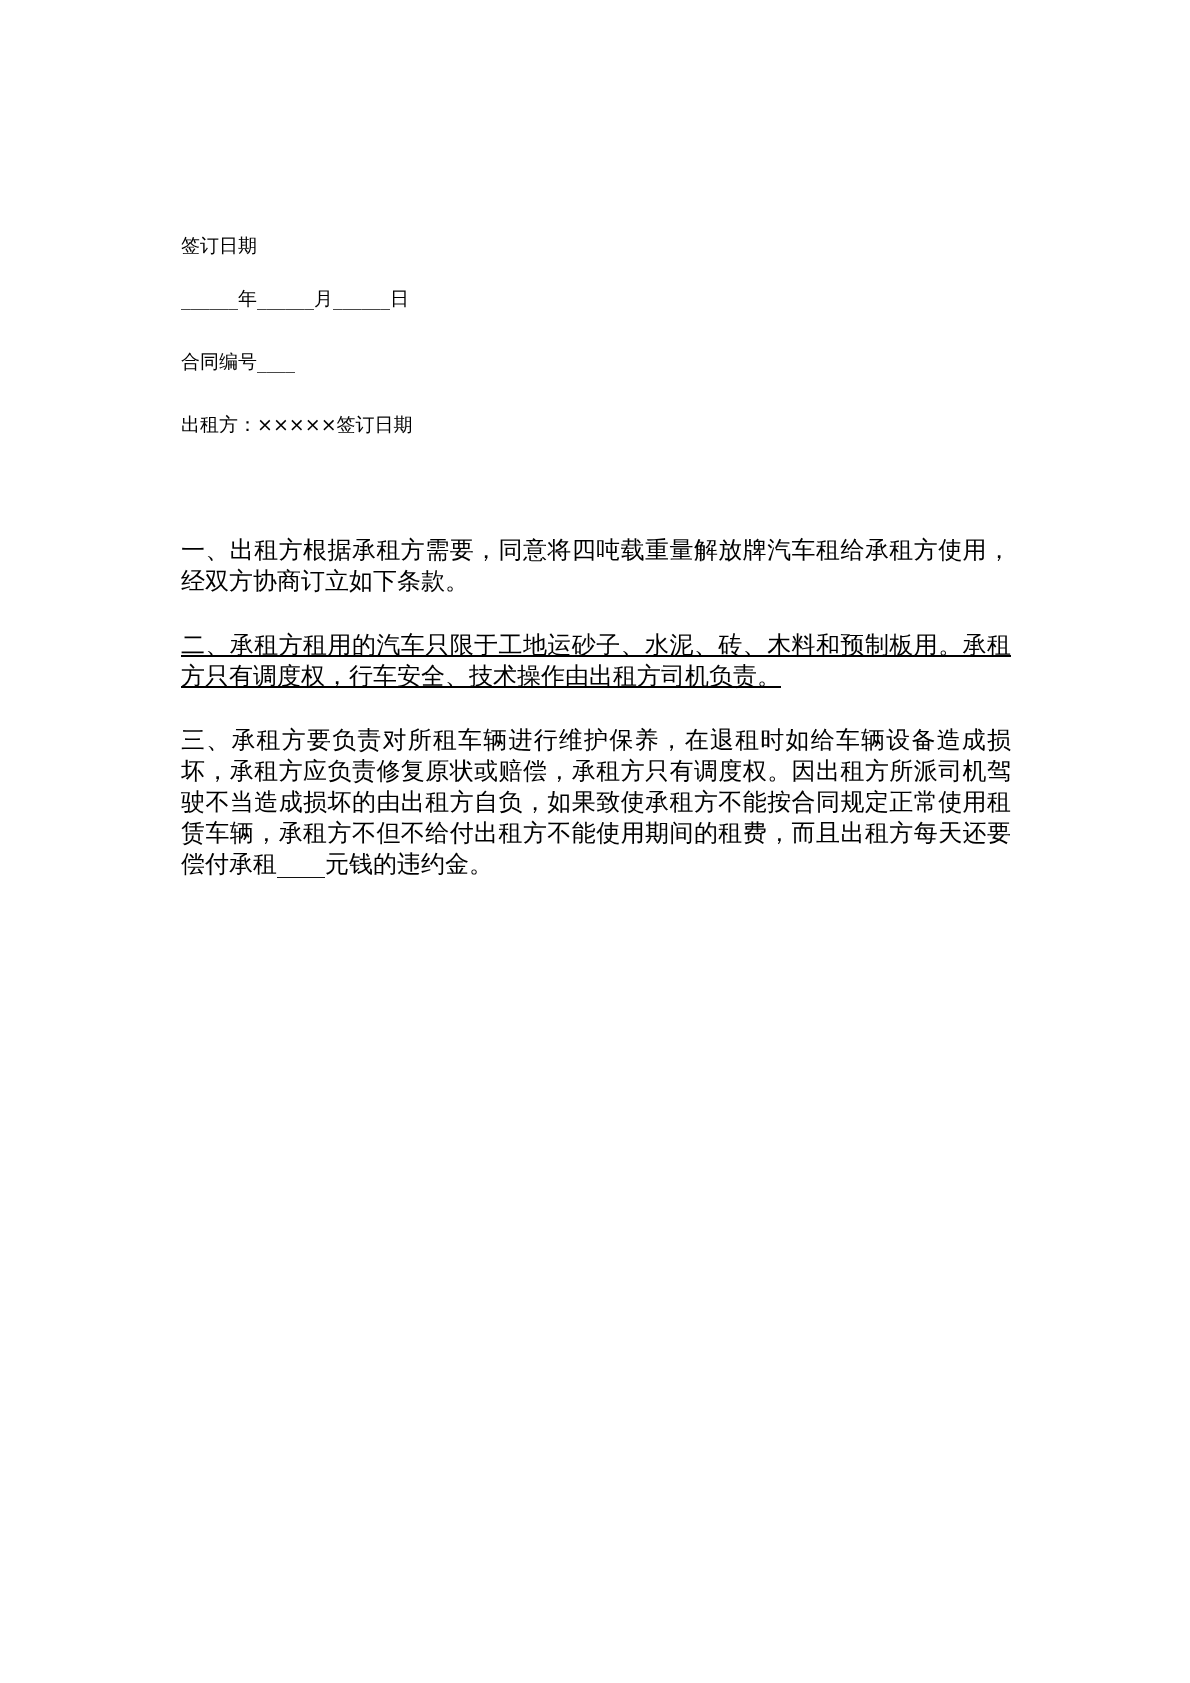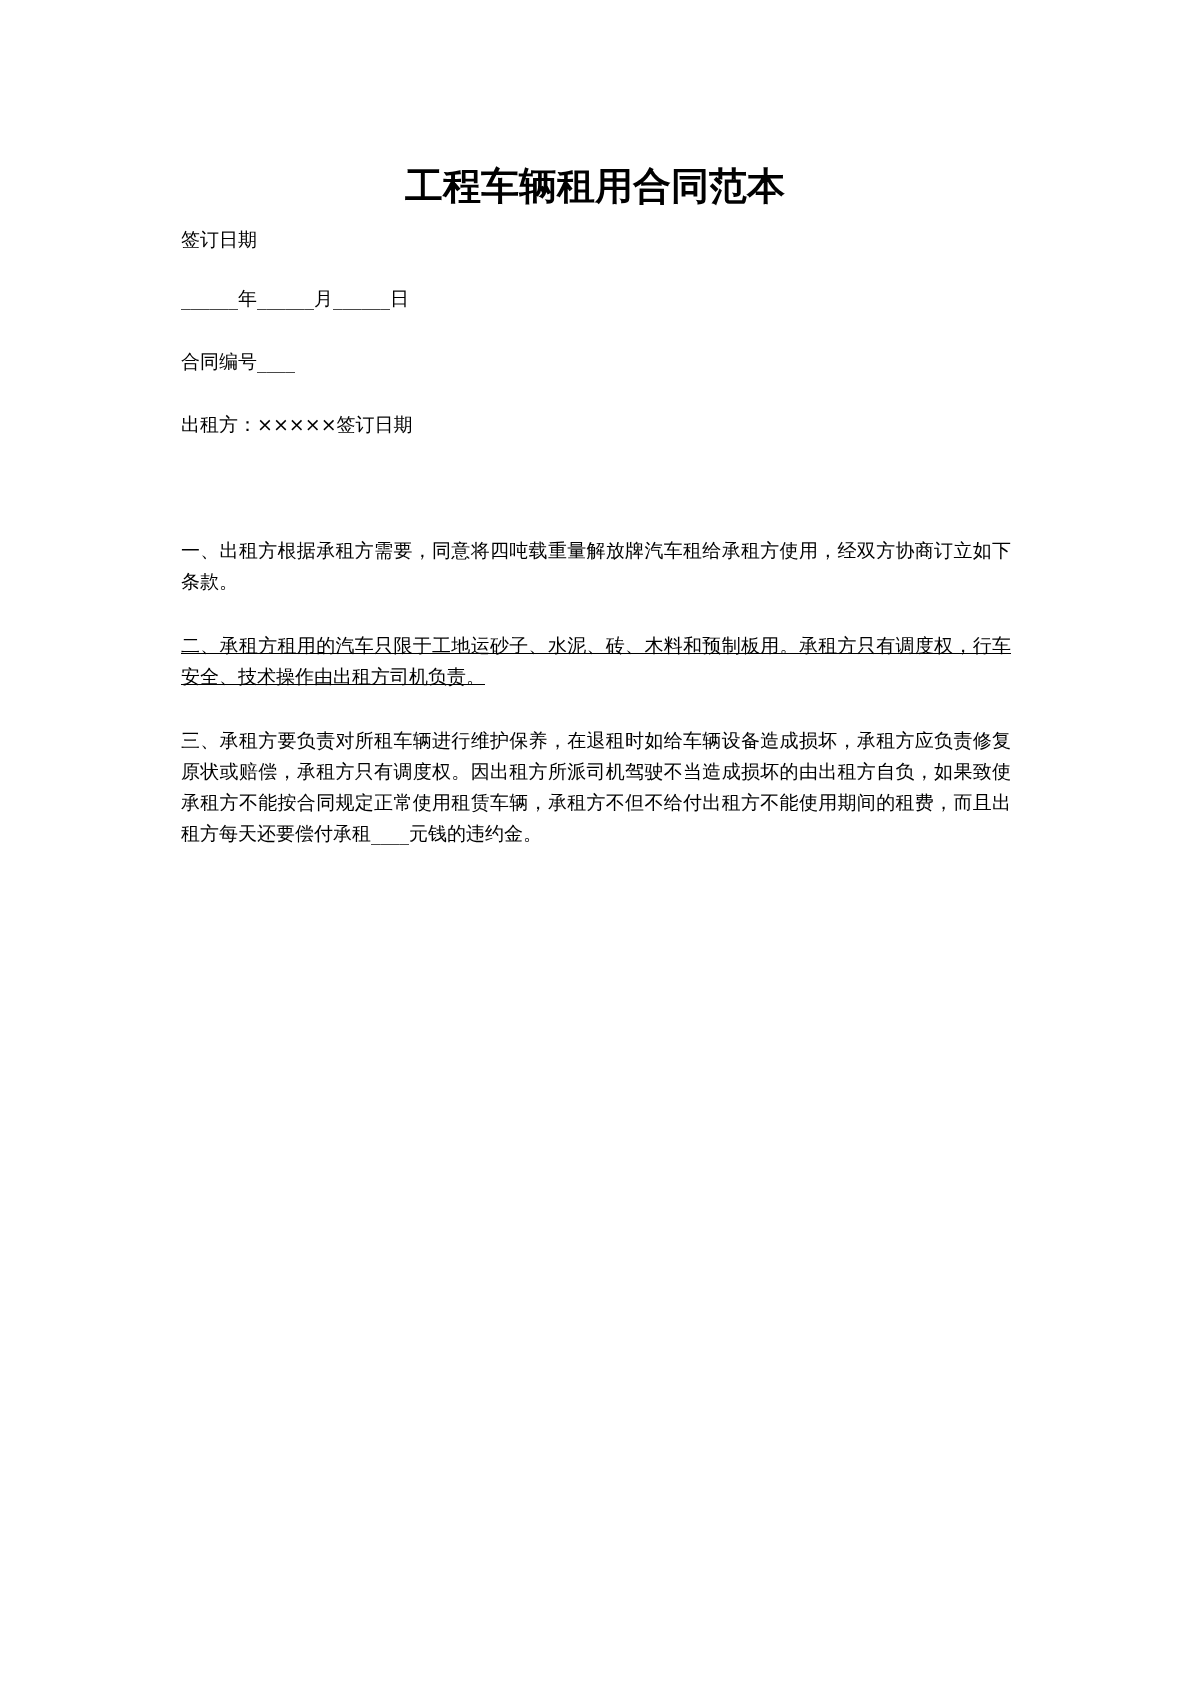--- a/index.html
+++ b/index.html
@@ -2,28 +2,27 @@
 <html><head>
 <meta charset="utf-8">
 <style>
   html, body { margin:0; padding:0; background:#ffffff; }
   body { width:1190px; height:1683px; position:relative; overflow:hidden;
          font-family:"DejaVu Serif", "Liberation Serif", serif; color:#000; }
   .page { position:absolute; left:0; top:0; width:1190px; height:1683px; }
   .title { position:absolute; left:0; width:1190px; top:162px; text-align:center;
            font-size:38px; font-weight:bold; line-height:48px; letter-spacing:0px; }
   .line { position:absolute; left:181px; font-size:19px; line-height:31px; white-space:nowrap; }
-  .para { position:absolute; left:181px; width:830px; font-size:19px; line-height:31px;
+  .para { position:absolute; left:181px; width:830px; font-size:24px; line-height:31px;
           text-align:justify; }
 </style>
 </head>
 <body>
 
 <div class="page">
-  <div class="title">工程车辆租用合同范本</div>
-  <div class="line" style="top:224px;">签订日期</div>
+  <div class="line" style="top:230px;">签订日期</div>
   <div class="line" style="top:283px;">______年______月______日</div>
   <div class="line" style="top:346px;text-align:center;">合同编号____</div>
   <div class="line" style="top:409px;">出租方：×××××签订日期</div>
   <div class="para" style="top:535px;">一、出租方根据承租方需要，同意将四吨载重量解放牌汽车租给承租方使用，经双方协商订立如下条款。</div>
   <div class="para" style="top:630px;text-decoration:underline;">二、承租方租用的汽车只限于工地运砂子、水泥、砖、木料和预制板用。承租方只有调度权，行车安全、技术操作由出租方司机负责。</div>
   <div class="para" style="top:725px;">三、承租方要负责对所租车辆进行维护保养，在退租时如给车辆设备造成损坏，承租方应负责修复原状或赔偿，承租方只有调度权。因出租方所派司机驾驶不当造成损坏的由出租方自负，如果致使承租方不能按合同规定正常使用租赁车辆，承租方不但不给付出租方不能使用期间的租费，而且出租方每天还要偿付承租____元钱的违约金。</div>
 </div>
 
 </body></html>

